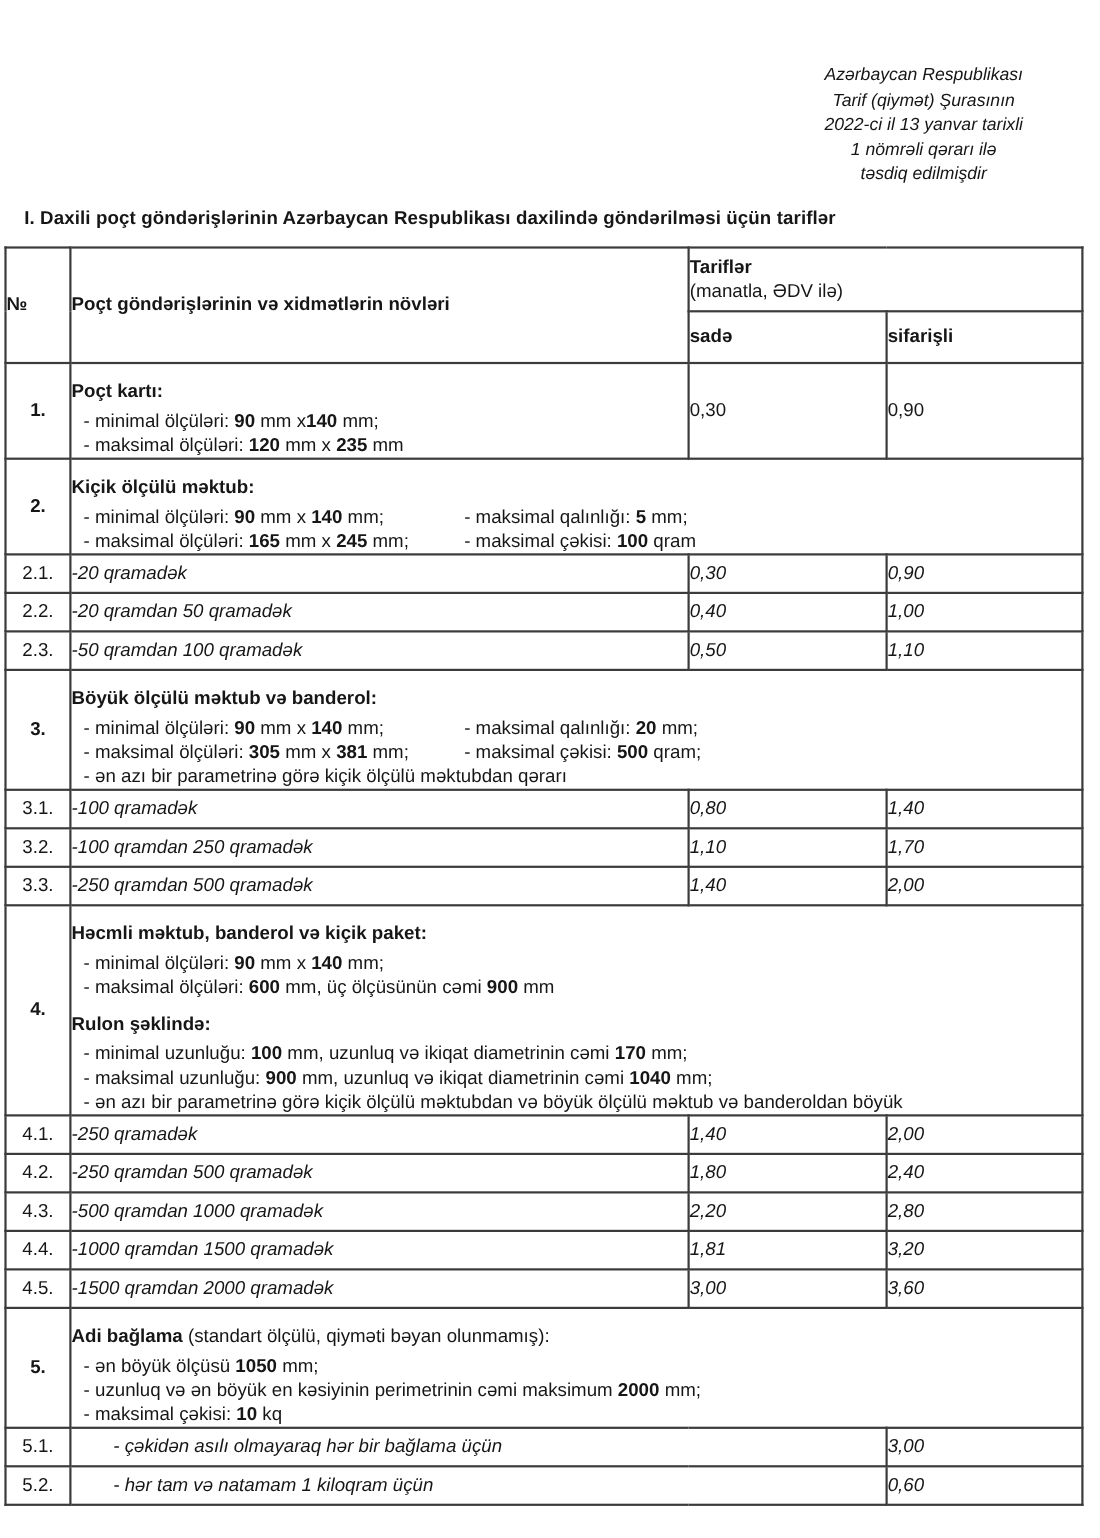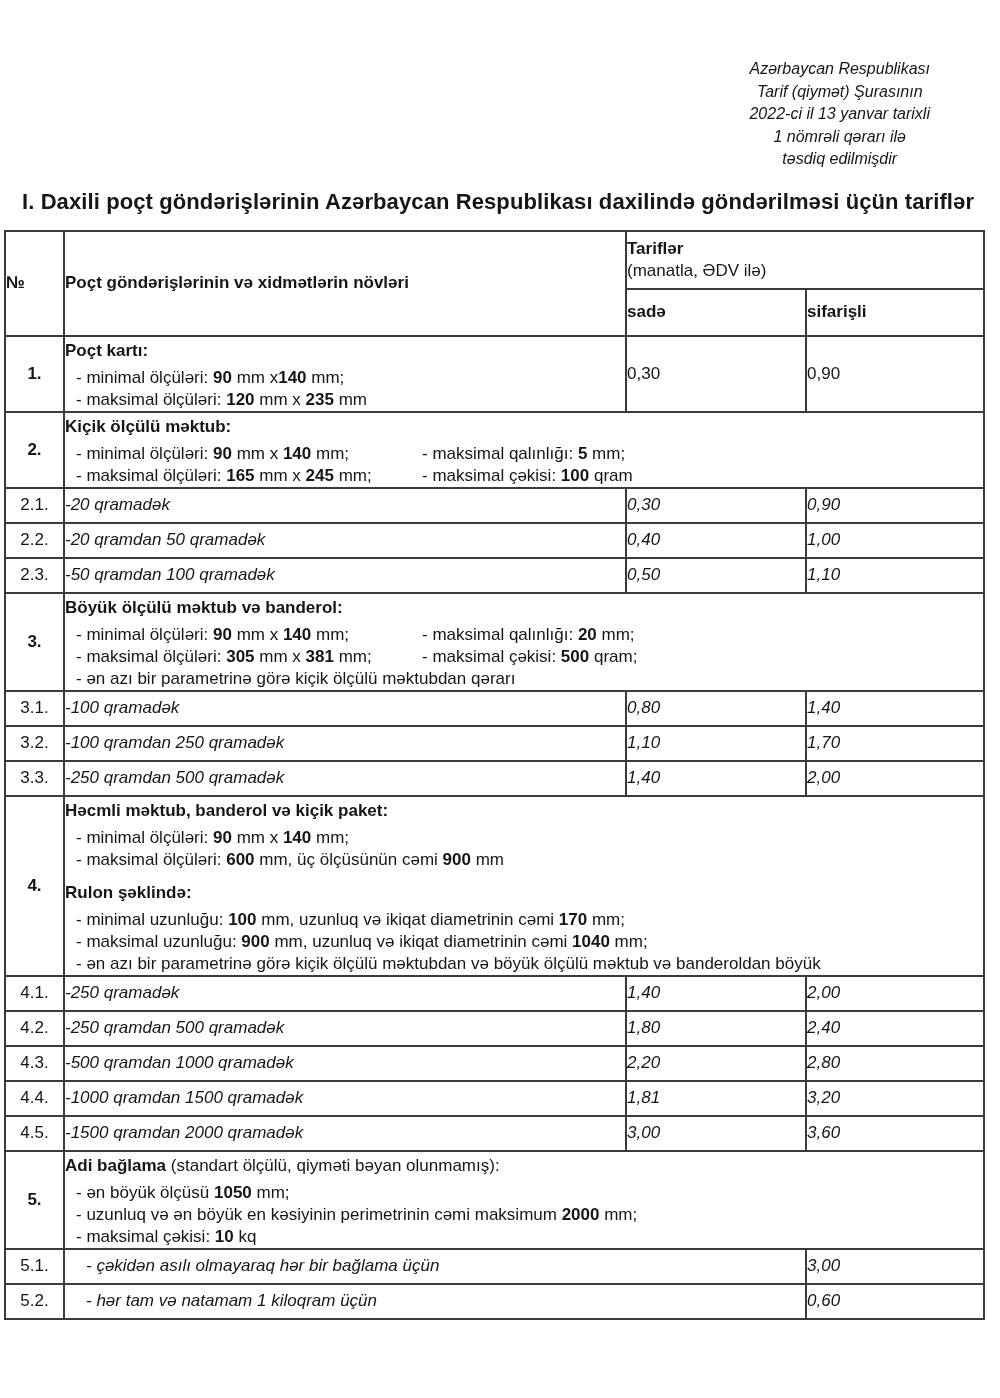--- a/index.html
+++ b/index.html
@@ -13,21 +13,21 @@
     margin:58px 70px 0 auto;
     width:-moz-fit-content;width:fit-content;
     text-align:center;
     font-style:italic;
     font-size:16px;
     line-height:22.5px;
   }
   .doc-title{
     margin:18px 20px 15px 22px;
     font-weight:bold;
-    font-size:22px;
+    font-size:17px;
     letter-spacing:.1px;
   }
   table.tariff{
     border-collapse:collapse;
     table-layout:fixed;
     width:979px;
     margin-left:4px;
     font-size:17px;
   }
   .tariff th,.tariff td{
@@ -39,28 +39,28 @@
   .th-top{height:58px;}
   .th-sub{height:47px;}
   .tar-title{font-weight:bold;line-height:22px;}
   .tar-sub{font-weight:normal;line-height:22px;}
   .c-num{text-align:center;}
   tr.category .c-num{font-weight:bold;}
   tr.item{height:35px;}
   tr.item .c-num{}
   .c-desc{padding:10px 10px 9px 11px;vertical-align:middle;}
   .line{line-height:22px;}
-  .line.title{margin:3px 0 5px;}
+  .line.title{margin:14px 0 5px;}
   .line.title:not(:first-child){margin-top:11px;}
   .line.spec,.line.spec2{padding-left:11px;}
   .line.spec2{display:flex;}
   .line.spec2 .col-l{width:346px;flex:none;}
   .line.spec2 .col-r{flex:1;}
   .c-label{font-style:italic;padding:6px 8px 6px 45px;}
-  .c-label.wide{padding-left:21px;}
+  .c-label.wide{padding-left:38px;}
   .c-val{text-align:left;}
   tr.item .c-val{font-style:italic;}
   b{font-weight:bold;}
 </style>
 </head>
 <body>
 
 <div class="approval">
   <div>Azərbaycan Respublikası</div>
   <div>Tarif (qiymət) Şurasının</div>

